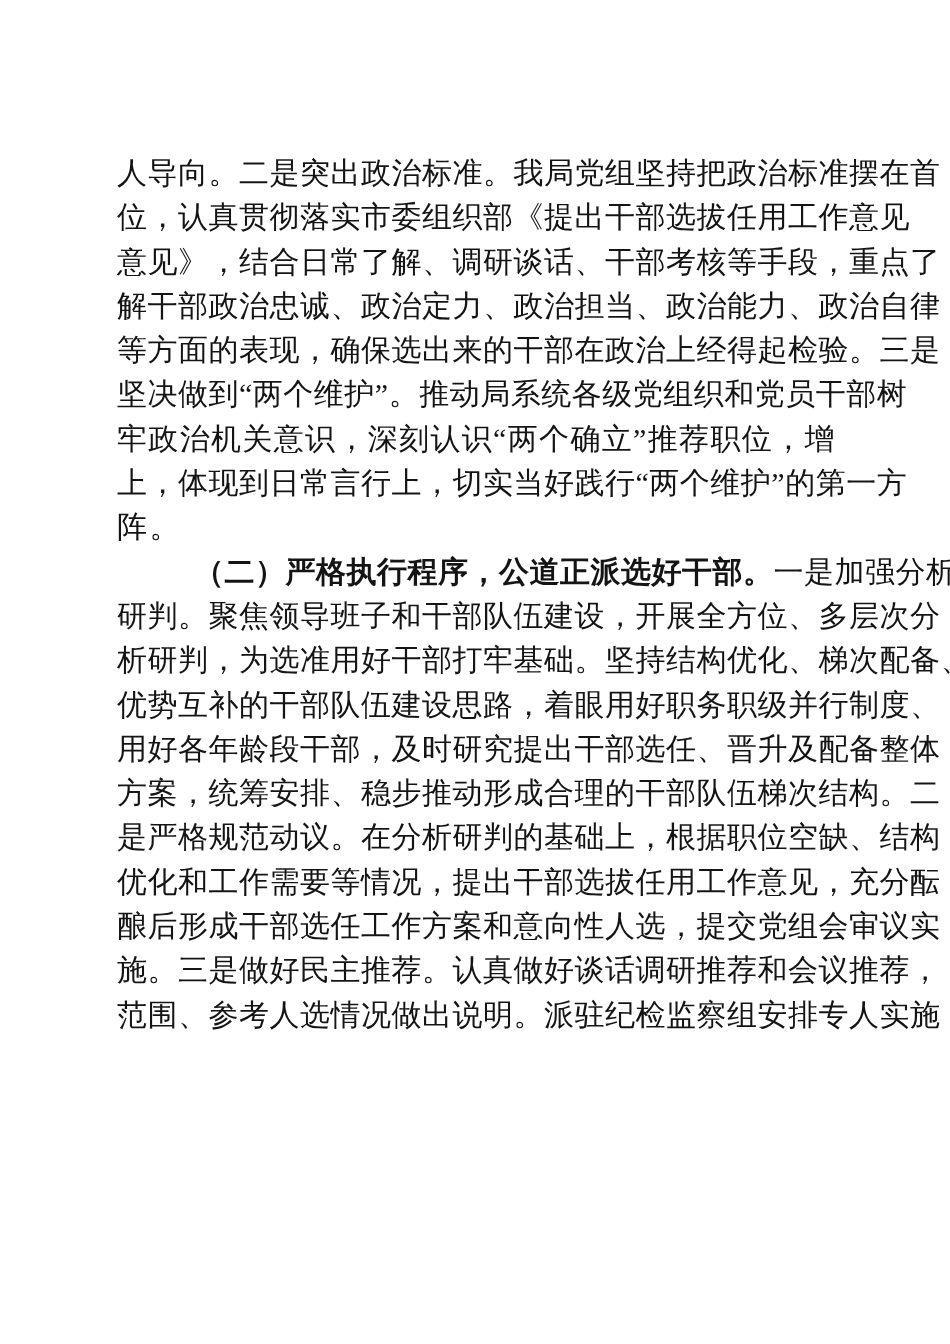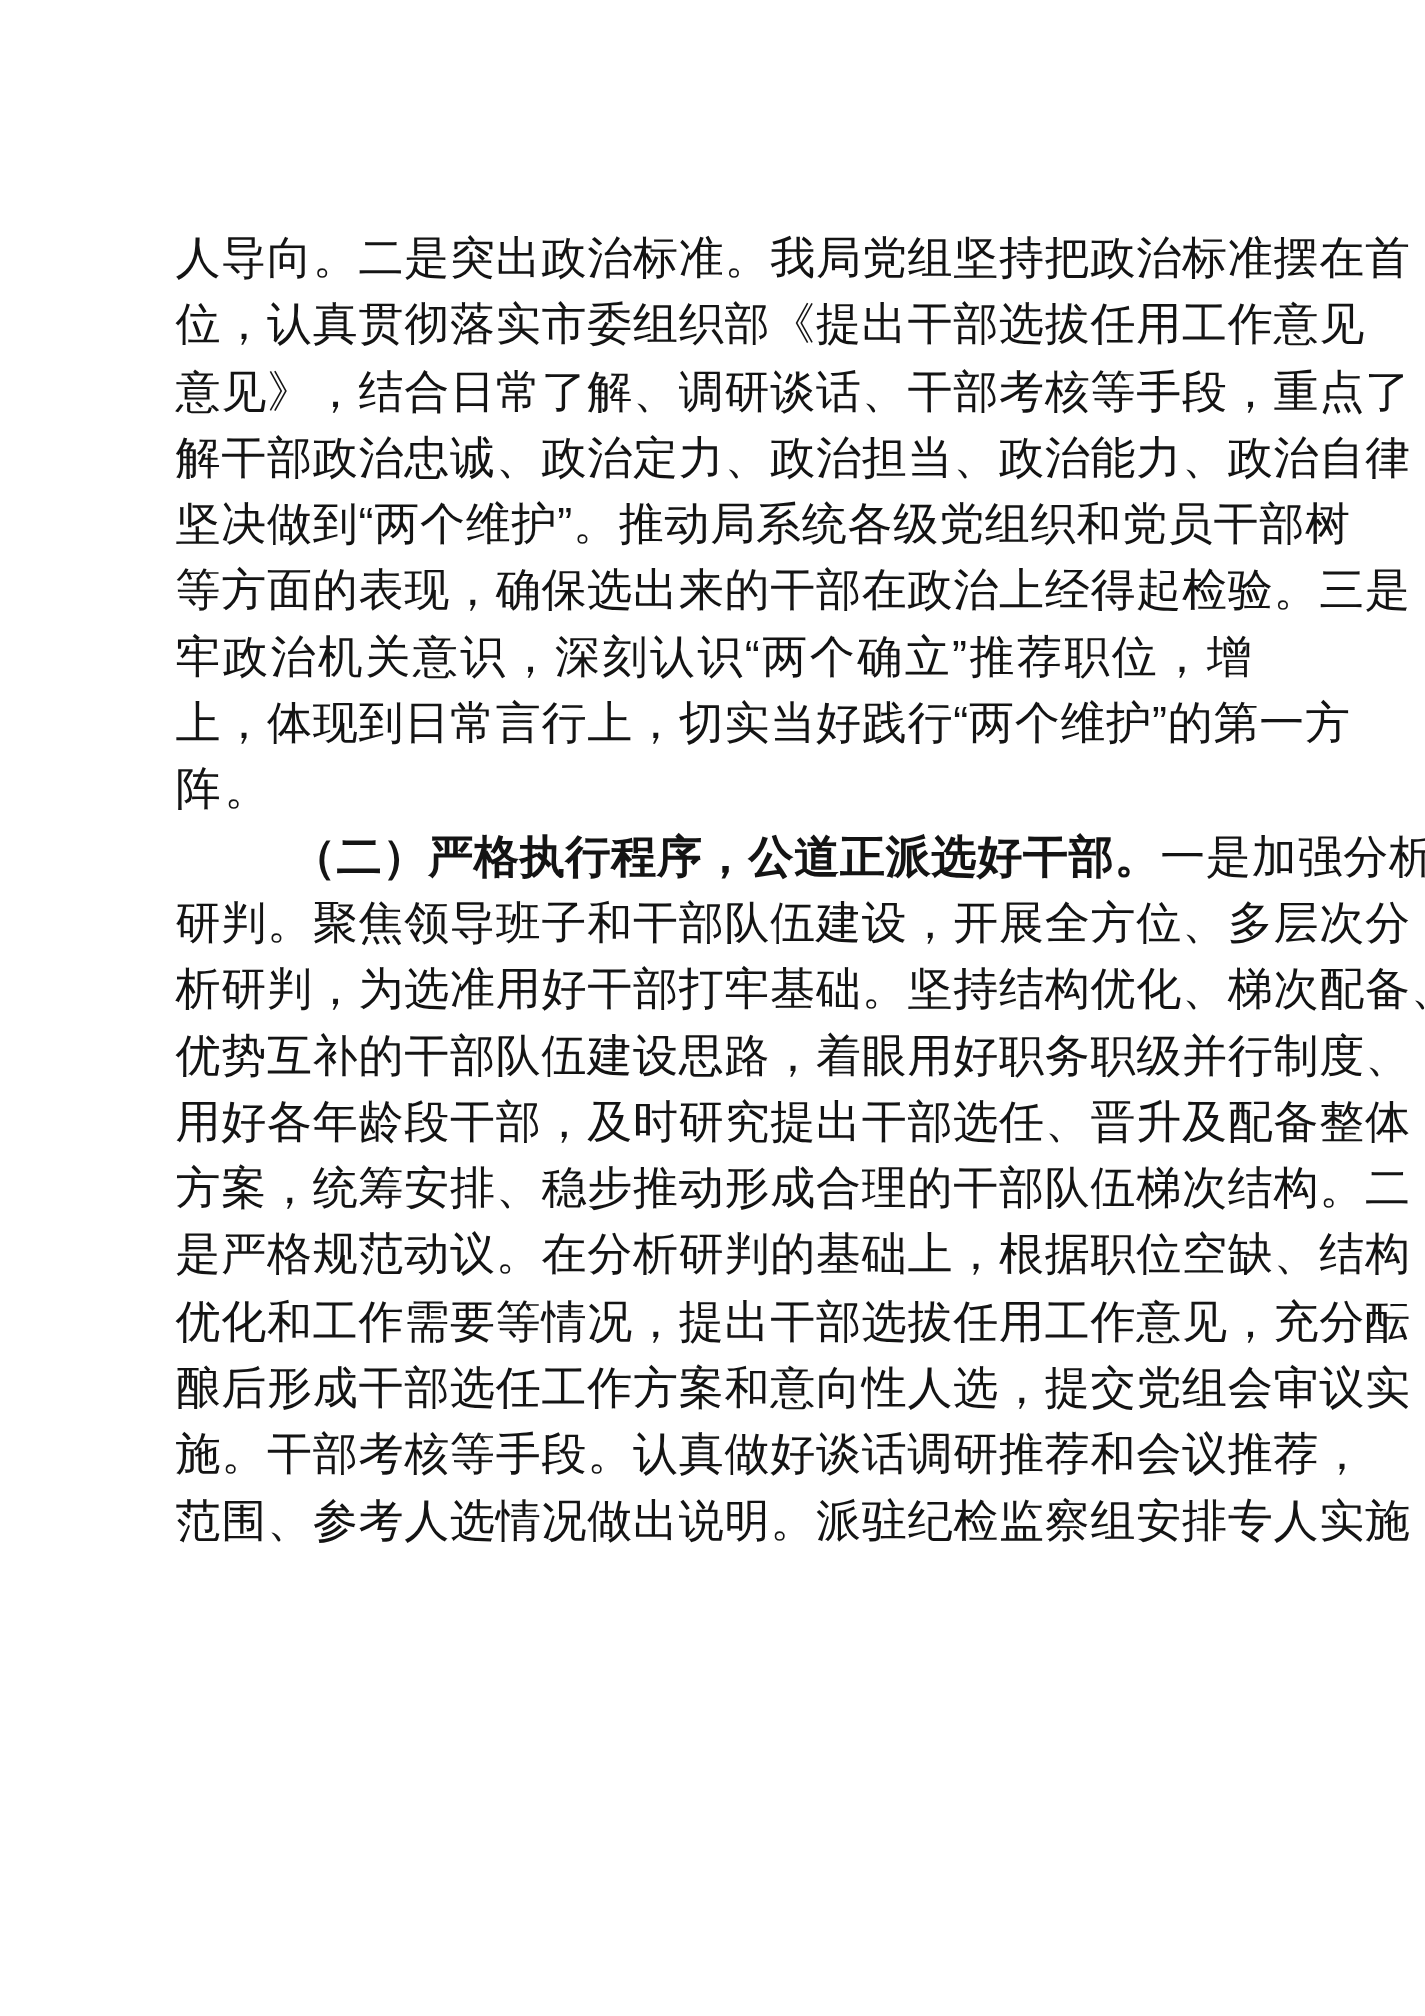--- a/index.html
+++ b/index.html
@@ -6,21 +6,21 @@
     margin: 0;
     padding: 0;
     background: #ffffff;
   }
   .page {
     position: relative;
     width: 950px;
     height: 1344px;
     background: #ffffff;
     overflow: hidden;
-    font-family: Liberation Sans, sans-serif;
+    font-family: Liberation Serif, serif;
   }
   .text-block {
     position: absolute;
     left: 117px;
     top: 151px;
     width: 718px;
     color: #141414;
   }
   .line {
     display: block;
@@ -47,30 +47,30 @@
 </style>
 </head>
 <body>
 
 <div class="page">
   <div class="text-block">
       <div class="line"><span class="run">人导向。二是突出政治标准。我局党组坚持把政治标准摆在首</span></div>
       <div class="line"><span class="run">位，认真贯彻落实市委组织部《提出干部选拔任用工作意见</span></div>
       <div class="line"><span class="run">意见》，结合日常了解、调研谈话、干部考核等手段，重点了</span></div>
       <div class="line"><span class="run">解干部政治忠诚、政治定力、政治担当、政治能力、政治自律</span></div>
+      <div class="line"><span class="run">等方面的表现，确保选出来的干部在政治上经得起检验。三是</span></div>
       <div class="line"><span class="run">坚决做到“两个维护”。推动局系统各级党组织和党员干部树</span></div>
-      <div class="line"><span class="run">等方面的表现，确保选出来的干部在政治上经得起检验。三是</span></div>
       <div class="line"><span class="run">牢政治机关意识，深刻认识“两个确立”推荐职位，增</span></div>
       <div class="line"><span class="run">上，体现到日常言行上，切实当好践行“两个维护”的第一方</span></div>
       <div class="line short"><span class="run">阵。</span></div>
       <div class="line indent"><span class="run bold">（二）严格执行程序，公道正派选好干部。</span><span class="run">一是加强分析</span></div>
       <div class="line"><span class="run">研判。聚焦领导班子和干部队伍建设，开展全方位、多层次分</span></div>
       <div class="line"><span class="run">析研判，为选准用好干部打牢基础。坚持结构优化、梯次配备、</span></div>
       <div class="line"><span class="run">优势互补的干部队伍建设思路，着眼用好职务职级并行制度、</span></div>
       <div class="line"><span class="run">用好各年龄段干部，及时研究提出干部选任、晋升及配备整体</span></div>
       <div class="line"><span class="run">方案，统筹安排、稳步推动形成合理的干部队伍梯次结构。二</span></div>
       <div class="line"><span class="run">是严格规范动议。在分析研判的基础上，根据职位空缺、结构</span></div>
       <div class="line"><span class="run">优化和工作需要等情况，提出干部选拔任用工作意见，充分酝</span></div>
       <div class="line"><span class="run">酿后形成干部选任工作方案和意向性人选，提交党组会审议实</span></div>
-      <div class="line"><span class="run">施。干部考核等手段。认真做好谈话调研推荐和会议推荐，</span></div>
+      <div class="line"><span class="run">施。三是做好民主推荐。认真做好谈话调研推荐和会议推荐，</span></div>
       <div class="line"><span class="run">范围、参考人选情况做出说明。派驻纪检监察组安排专人实施</span></div>
     </div>
 </div>
 
 </body></html>

